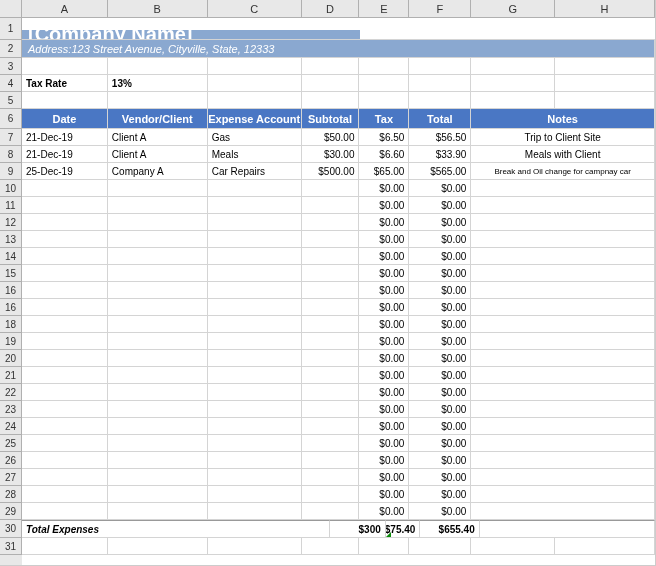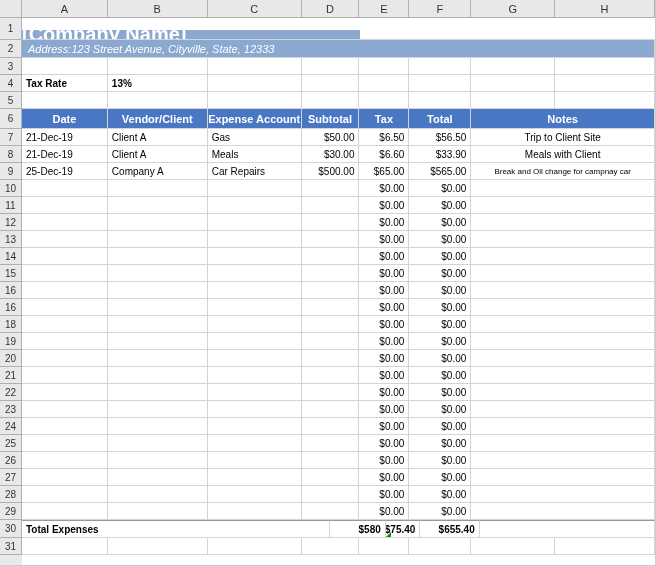--- a/index.html
+++ b/index.html
@@ -7,21 +7,21 @@
 .sheet { width: 656px; height: 566px; position: relative; overflow: hidden; border-right: 1px solid #ccc; border-bottom: 1px solid #ccc; }
 .corner { position: absolute; top: 0; left: 0; width: 22px; height: 18px; background: #e8e8e8; border-right: 1px solid #b0b0b0; border-bottom: 1px solid #b0b0b0; }
 .colheads { position: absolute; top: 0; left: 22px; right: 0; height: 18px; display: flex; background: #e8e8e8; }
 .colhead { border-right: 1px solid #b0b0b0; border-bottom: 1px solid #b0b0b0; text-align: center; line-height: 18px; font-size: 11px; color: #333; cursor: pointer; }
 .rowheads { position: absolute; top: 18px; left: 0; width: 22px; bottom: 0; background: #e8e8e8; }
 .rowhead { border-right: 1px solid #b0b0b0; border-bottom: 1px solid #b0b0b0; text-align: center; font-size: 10px; color: #333; cursor: pointer; display: flex; align-items: center; justify-content: center; }
 .grid { position: absolute; top: 18px; left: 22px; right: 0; bottom: 0; }
 .row { display: flex; border-bottom: 1px solid #d4d4d4; position: relative; }
 .cell { border-right: 1px solid #d4d4d4; padding: 2px 4px; overflow: hidden; white-space: nowrap; display: flex; align-items: center; font-size: 10px; }
 .banner { background: #8aa8d0; }
-.banner-title { color: #fff; font-size: 20px; font-weight: bold; padding-left: 0; margin-top: 12px; }
+.banner-title { color: #fff; font-size: 20px; font-weight: bold; padding-left: 6px; margin-top: 12px; }
 .banner-sub { color: #fff; font-size: 11px; font-style: italic; padding-left: 6px; }
 .banner-right { color: #fff; font-size: 20px; font-weight: bold; text-align: right; justify-content: flex-end; padding-right: 6px; }
 .hdr { background: #4a77c4; color: #fff; font-weight: bold; text-align: center; justify-content: center; font-size: 11px; }
 .label { font-weight: bold; }
 .num { text-align: right; justify-content: flex-end; }
 .center { text-align: center; justify-content: center; }
 .totalrow { font-weight: bold; border-top: 1px solid #999; }
 .tri { position: absolute; width: 0; height: 0; border-left: 5px solid transparent; border-bottom: 5px solid #0a8a0a; }
 </style>
 </head>
@@ -322,22 +322,22 @@
       <div class="row" style="height: 17px;">
         <div class="cell" style="width: 86px;"></div>
         <div class="cell" style="width: 100px;"></div>
         <div class="cell" style="width: 94px;"></div>
         <div class="cell num" style="width: 58px;"></div>
         <div class="cell num" style="width: 50px;">$0.00</div>
         <div class="cell num" style="width: 62px;">$0.00</div>
         <div class="cell center" style="width: 184px; font-size: 10px;"></div>
       </div>
       <div class="row" style="height: 18px;">
-        <div class="cell label totalrow" style="width: 324px;">Total Expenses</div>
-        <div class="cell num totalrow" style="width: 58px;">$580</div>
+        <div class="cell label totalrow" style="width: 324px; font-style: italic;">Total Expenses</div>
+        <div class="cell num totalrow" style="width: 58px;">$300</div>
         <div class="cell num totalrow" style="width: 36px; position: relative;">$75.40<div class="tri" style="left: 0px; bottom: 0px;"></div></div>
         <div class="cell num totalrow" style="width: 62px;">$655.40</div>
         <div class="cell totalrow" style="width: 184px;"></div>
       </div>
       <div class="row" style="height: 17px;">
         <div class="cell" style="width: 86px;"></div>
         <div class="cell" style="width: 100px;"></div>
         <div class="cell" style="width: 94px;"></div>
         <div class="cell" style="width: 58px;"></div>
         <div class="cell" style="width: 50px;"></div>

